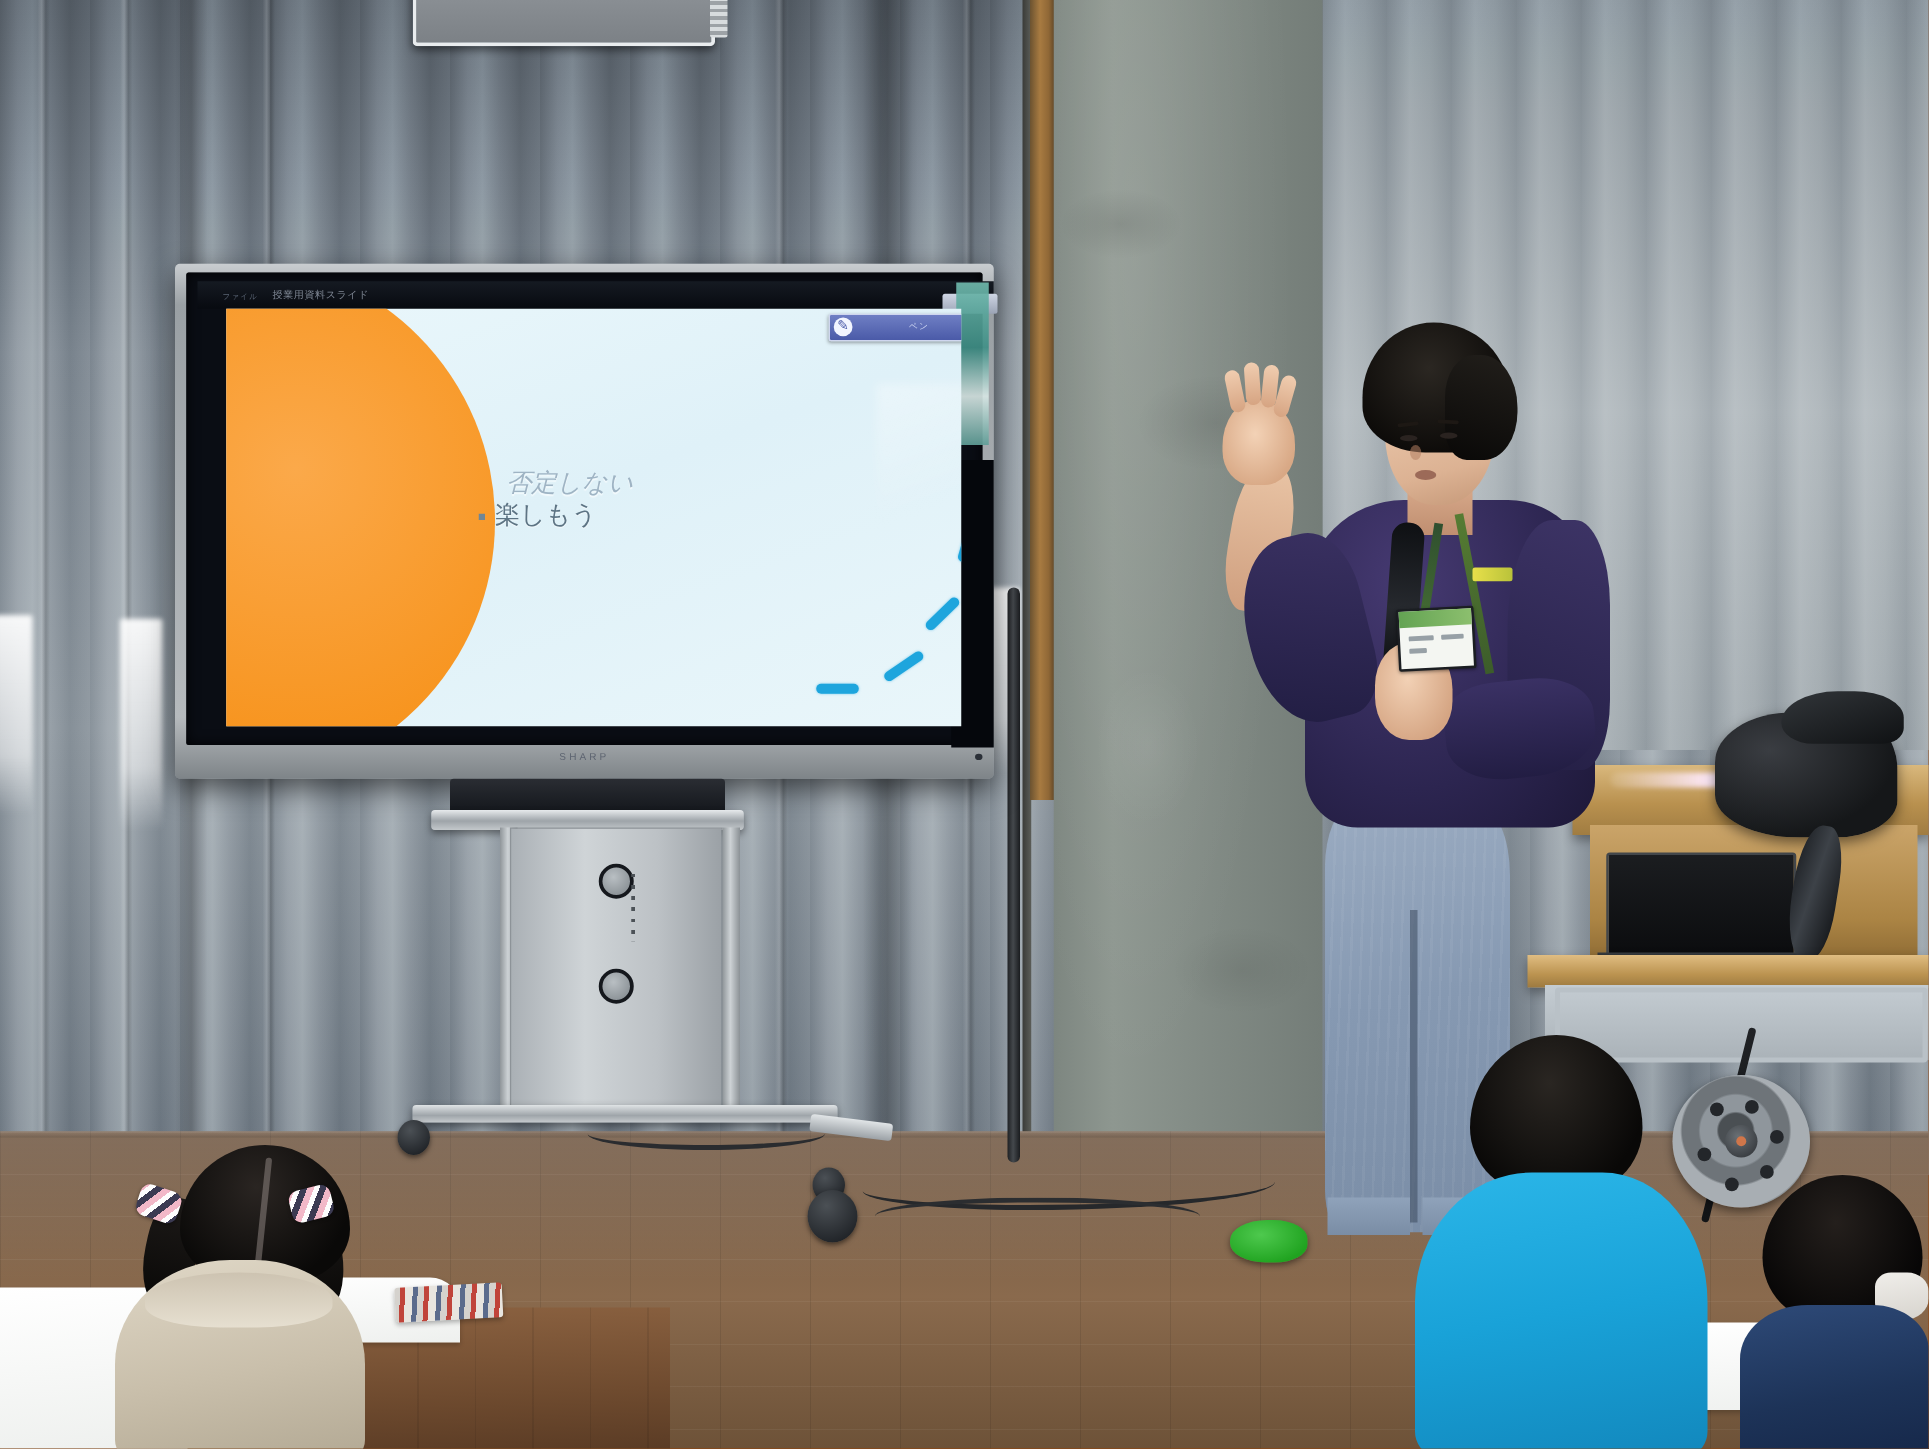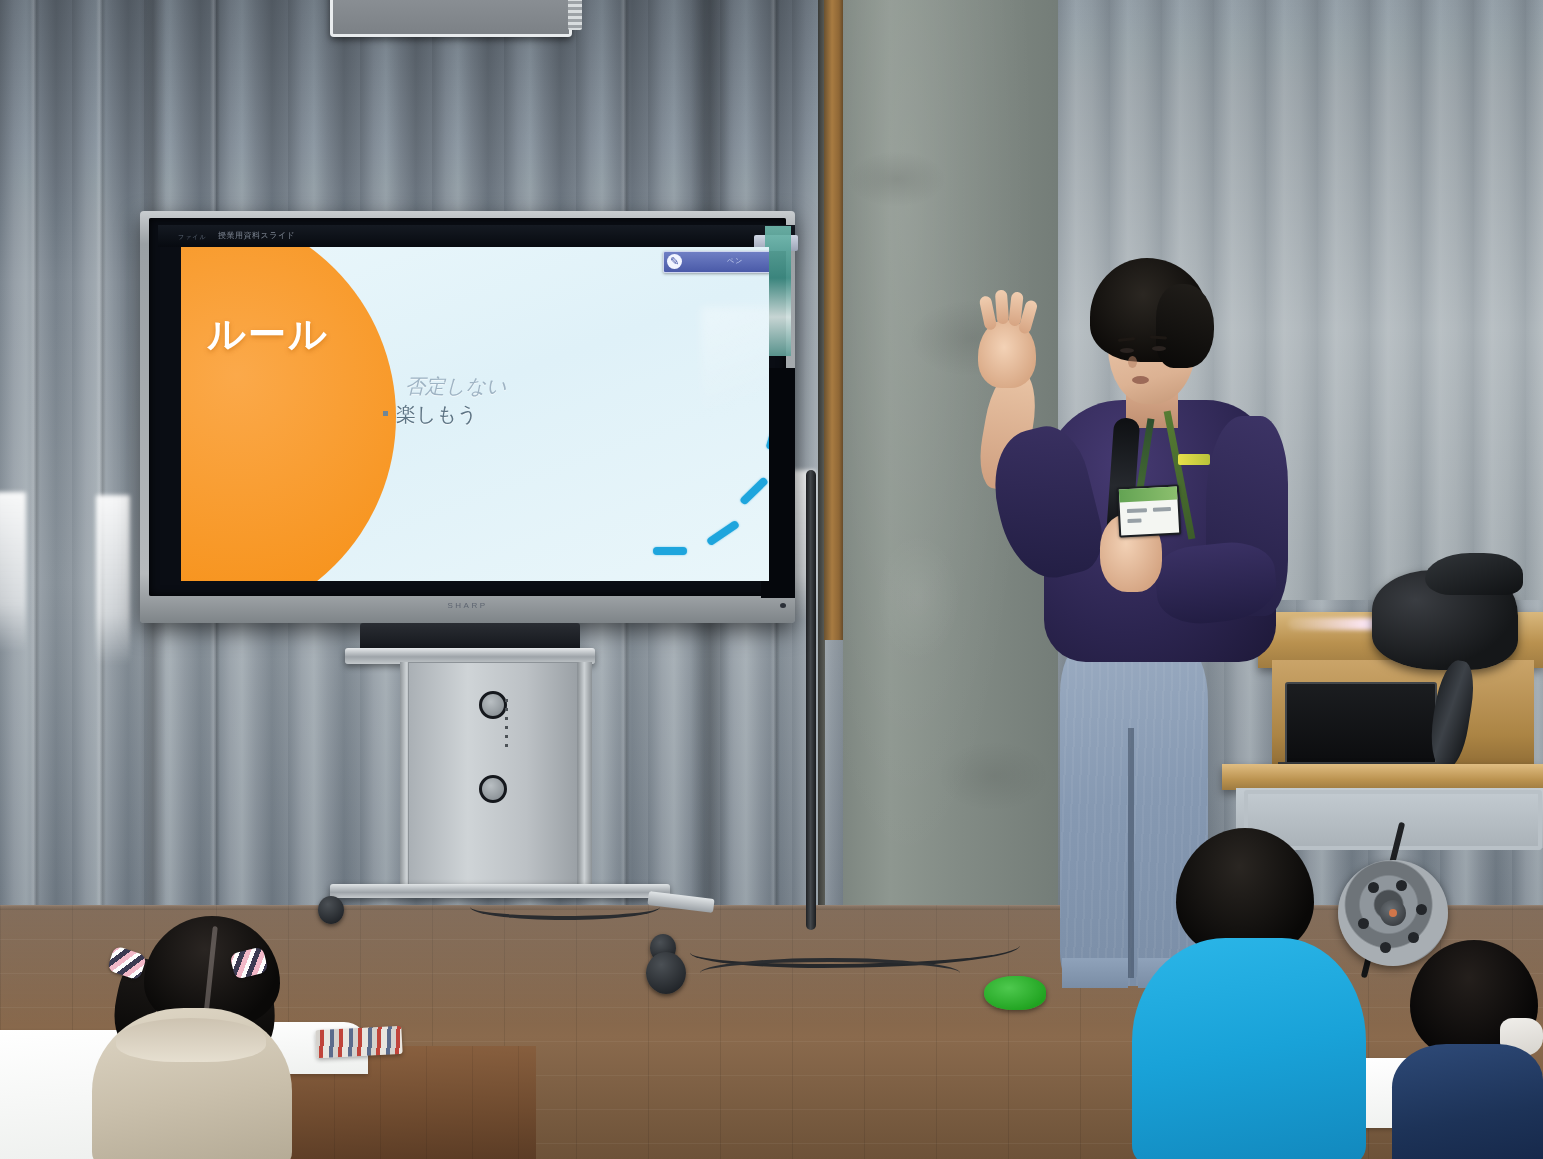--- a/index.html
+++ b/index.html
@@ -140,21 +140,21 @@
     color:#9fb4c4;font-size:20px;line-height:1.42;
     font-family:"DejaVu Sans",sans-serif;
     text-shadow:0 1px 1px rgba(255,255,255,.7);
   }
   .slide-bullets .bl{position:relative;padding-left:15px;white-space:pre-line;}
   .slide-bullets .bl:before{
     content:"";position:absolute;left:2px;top:11px;width:5px;height:5px;
     background:#6f8697;
   }
   .slide-bullets .sub{padding-left:24px;font-style:italic;}
-  .slide-bullets .dark{color:#5d7484;}
+  .slide-bullets .dark{color:#5d7484;font-family:Liberation Mono, monospace;}
   
   .stroke{position:absolute;background:#1ea5dd;border-radius:4px;box-shadow:0 0 2px rgba(30,165,221,.6);}
   
   .slide-overlay{
     position:absolute;right:-2px;top:4px;width:106px;height:20px;
     background:linear-gradient(180deg,#6f7fc4,#4a5aa8);
     border:1px solid #cfd6ee;border-radius:2px;
     box-shadow:0 1px 3px rgba(0,0,0,.35);
   }
   .slide-overlay .ov-icon{
@@ -546,21 +546,20 @@
       <div class="tv-titlebar">
         <span class="tb-mini">ファイル</span>
         <span class="tb-txt">授業用資料スライド</span>
         <div class="tb-right-widget"></div>
       </div>
       <div class="tb-teal"></div>
       <div class="tb-black-right"></div>
 
       <div class="slide">
         <div class="slide-orange"></div>
-        <div class="slide-title">ルール</div>
 
         <div class="slide-bullets">
           <div class="sub">否定しない</div>
           <div class="bl dark">楽しもう</div>
         </div>
 
         <div class="stroke" style="left:472px;top:300px;width:34px;height:8px;"></div>
         <div class="stroke" style="left:524px;top:282px;width:36px;height:8px;transform:rotate(-34deg);"></div>
         <div class="stroke" style="left:556px;top:240px;width:34px;height:8px;transform:rotate(-44deg);"></div>
         <div class="stroke" style="left:576px;top:182px;width:34px;height:8px;transform:rotate(-74deg);"></div>

